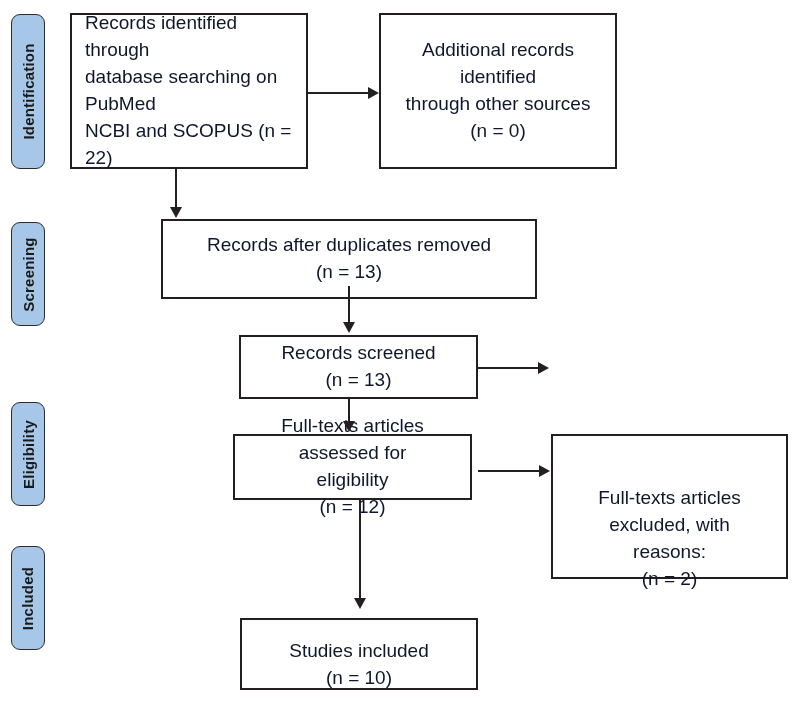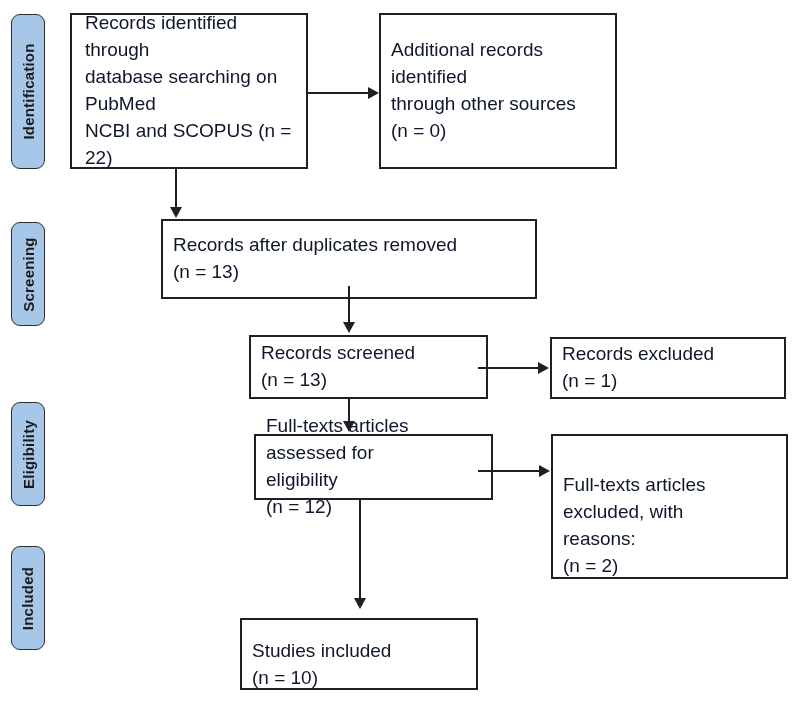--- a/index.html
+++ b/index.html
@@ -50,21 +50,21 @@
   }
   .flow-box .box-text {
     white-space: pre-line;
     padding: 0 10px;
   }
   .align-left .box-text {
     text-align: left;
     padding-left: 13px;
   }
   .align-center .box-text {
-    text-align: left;
+    text-align: center;
   }
   .top-text {
     justify-content: flex-start;
   }
   .conn {
     position: absolute;
     background: #231f20;
   }
   .conn-v {
     width: 1.6px;
@@ -119,37 +119,33 @@
     <div class="box-text">Additional records identified
 through other sources
 (n = 0)</div>
   </div>
 
   <div class="flow-box align-center" style="left:161px; top:219px; width:376px; height:80px;">
     <div class="box-text">Records after duplicates removed
 (n = 13)</div>
   </div>
 
-  <div class="flow-box align-center" style="left:249px; top:335px; width:239px; height:64px;">
+  <div class="flow-box align-center" style="left:239px; top:335px; width:239px; height:64px;">
     <div class="box-text">Records screened
 (n = 13)</div>
   </div>
 
-  <div class="flow-box align-center" style="left:550px; top:337px; width:236px; height:62px;">
-    <div class="box-text">Records excluded
-(n = 1)</div>
-  </div>
 
-  <div class="flow-box align-center" style="left:254px; top:434px; width:239px; height:66px;">
+  <div class="flow-box align-center" style="left:233px; top:434px; width:239px; height:66px;">
     <div class="box-text">Full-texts articles assessed for
 eligibility
 (n = 12)</div>
   </div>
 
-  <div class="flow-box align-center top-text" style="left:551px; top:434px; width:237px; height:145px; padding-top:36px;">
+  <div class="flow-box align-center top-text" style="left:551px; top:434px; width:237px; height:145px; padding-top:49px;">
     <div class="box-text">Full-texts articles excluded, with
 reasons:
 (n = 2)</div>
   </div>
 
   <div class="flow-box align-center top-text" style="left:240px; top:618px; width:238px; height:72px; padding-top:18px;">
     <div class="box-text">Studies included
 (n = 10)</div>
   </div>
 

